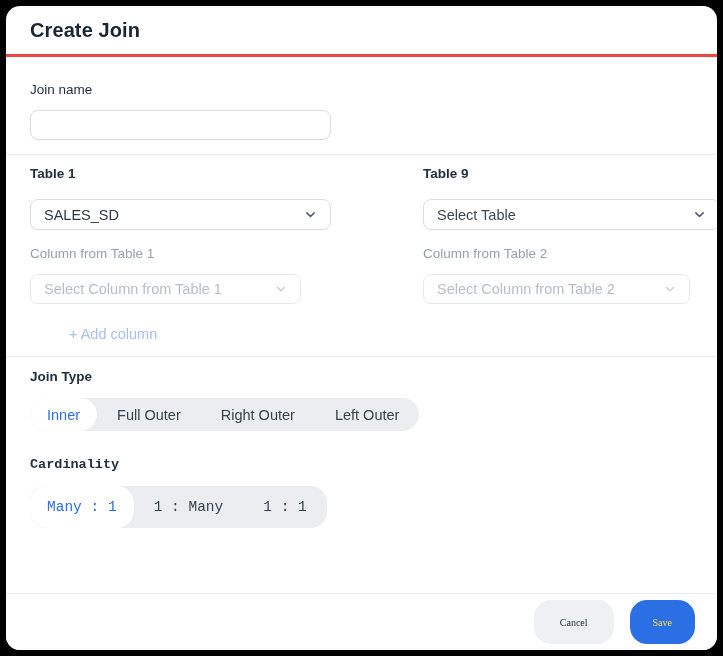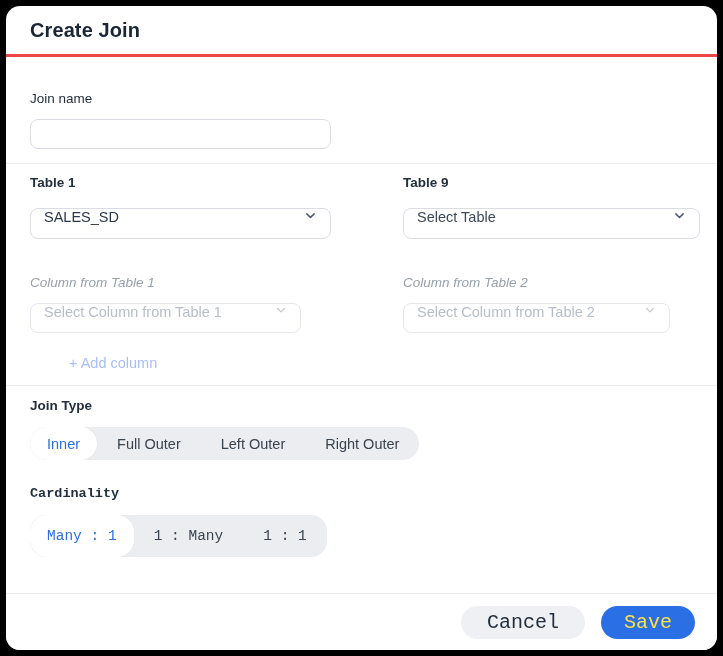--- a/index.html
+++ b/index.html
@@ -39,71 +39,72 @@
     font-weight: 600;
     color: #242f3e;
     line-height: 16px;
   }
   .field-label.muted {
     color: #97a0ac;
     font-weight: 400;
   }
 
   
-  .join-name-label { margin-top: 34px; font-weight: 500; }
+  .join-name-label { margin-top: 25px; font-weight: 500; }
   .text-input {
     display: block;
     margin-top: 12px;
     width: 301px;
     height: 30px;
     border: 1px solid #d9dce2;
     border-radius: 8px;
     padding: 0 12px;
     font-size: 14px;
     color: #2c3848;
     outline: none;
     background: #fff;
   }
   .section-1 { padding-bottom: 14px; }
 
   
   .grid {
     display: grid;
     grid-template-columns: 301px 297px;
-    column-gap: 72px;
+    column-gap: 92px;
     padding-top: 11px;
     padding-bottom: 14px;
   }
   .cell { display: flex; flex-direction: column; align-items: flex-start; }
   .select {
     margin-top: 17px;
     width: 100%;
     height: 31px;
     border: 1px solid #d9dce2;
     border-radius: 8px;
     background: #fff;
     display: flex;
+    align-items: center;
     justify-content: space-between;
     padding: 0 13px;
     font-size: 14.5px;
     color: #2c3848;
     cursor: pointer;
   }
   .select .chevron { color: #4d5868; display: flex; }
   .select.placeholder-dark { color: #3d4757; }
   .select.disabled {
     margin-top: 12px;
     height: 30px;
     width: 90%;
     border-color: #e4e7ec;
     color: #b7bdc7;
     cursor: default;
   }
   .select.disabled .chevron { color: #c6cbd3; }
-  .col-label { margin-top: 36px; font-style: italic; }
+  .col-label { margin-top: 16px; }
 
   .add-column {
     margin-top: 22px;
     font-size: 14.5px;
     color: #a9bef5;
     cursor: default;
     line-height: 16px;
     margin-left: 39px;
   }
 
@@ -145,25 +146,25 @@
     height: 57px;
     border-top: 1px solid #eaecef;
     display: flex;
     align-items: center;
     justify-content: flex-end;
     gap: 16px;
     padding: 0 22px;
     background: #fff;
   }
   .btn {
-    height: 33px;
+    height: 44px;
     border: none;
     border-radius: 17px;
-    font-size: 20px;
-    font-family: Liberation Mono, monospace;
+    font-size: 10px;
+    font-family: Liberation Serif, serif;
     cursor: pointer;
     display: inline-flex;
     align-items: center;
   }
   .btn-cancel {
     background: #eef0f3;
     color: #222e3d;
     padding: 0 26px;
   }
   .btn-save {
@@ -239,22 +240,22 @@
 
     </div>
   </div>
   <div class="divider"></div>
 
   <div class="section">
     <div class="field-label seg-label">Join Type</div>
     <div class="segmented">
       <div class="segment selected">Inner</div>
       <div class="segment">Full Outer</div>
+      <div class="segment">Right Outer</div>
       <div class="segment">Left Outer</div>
-      <div class="segment">Right Outer</div>
     </div>
 
     
     <div class="card-group">
       <div class="field-label">Cardinality</div>
       <div class="segmented small">
         <div class="segment selected">Many : 1</div>
         <div class="segment">1 : Many</div>
         <div class="segment">1 : 1</div>
       </div>

